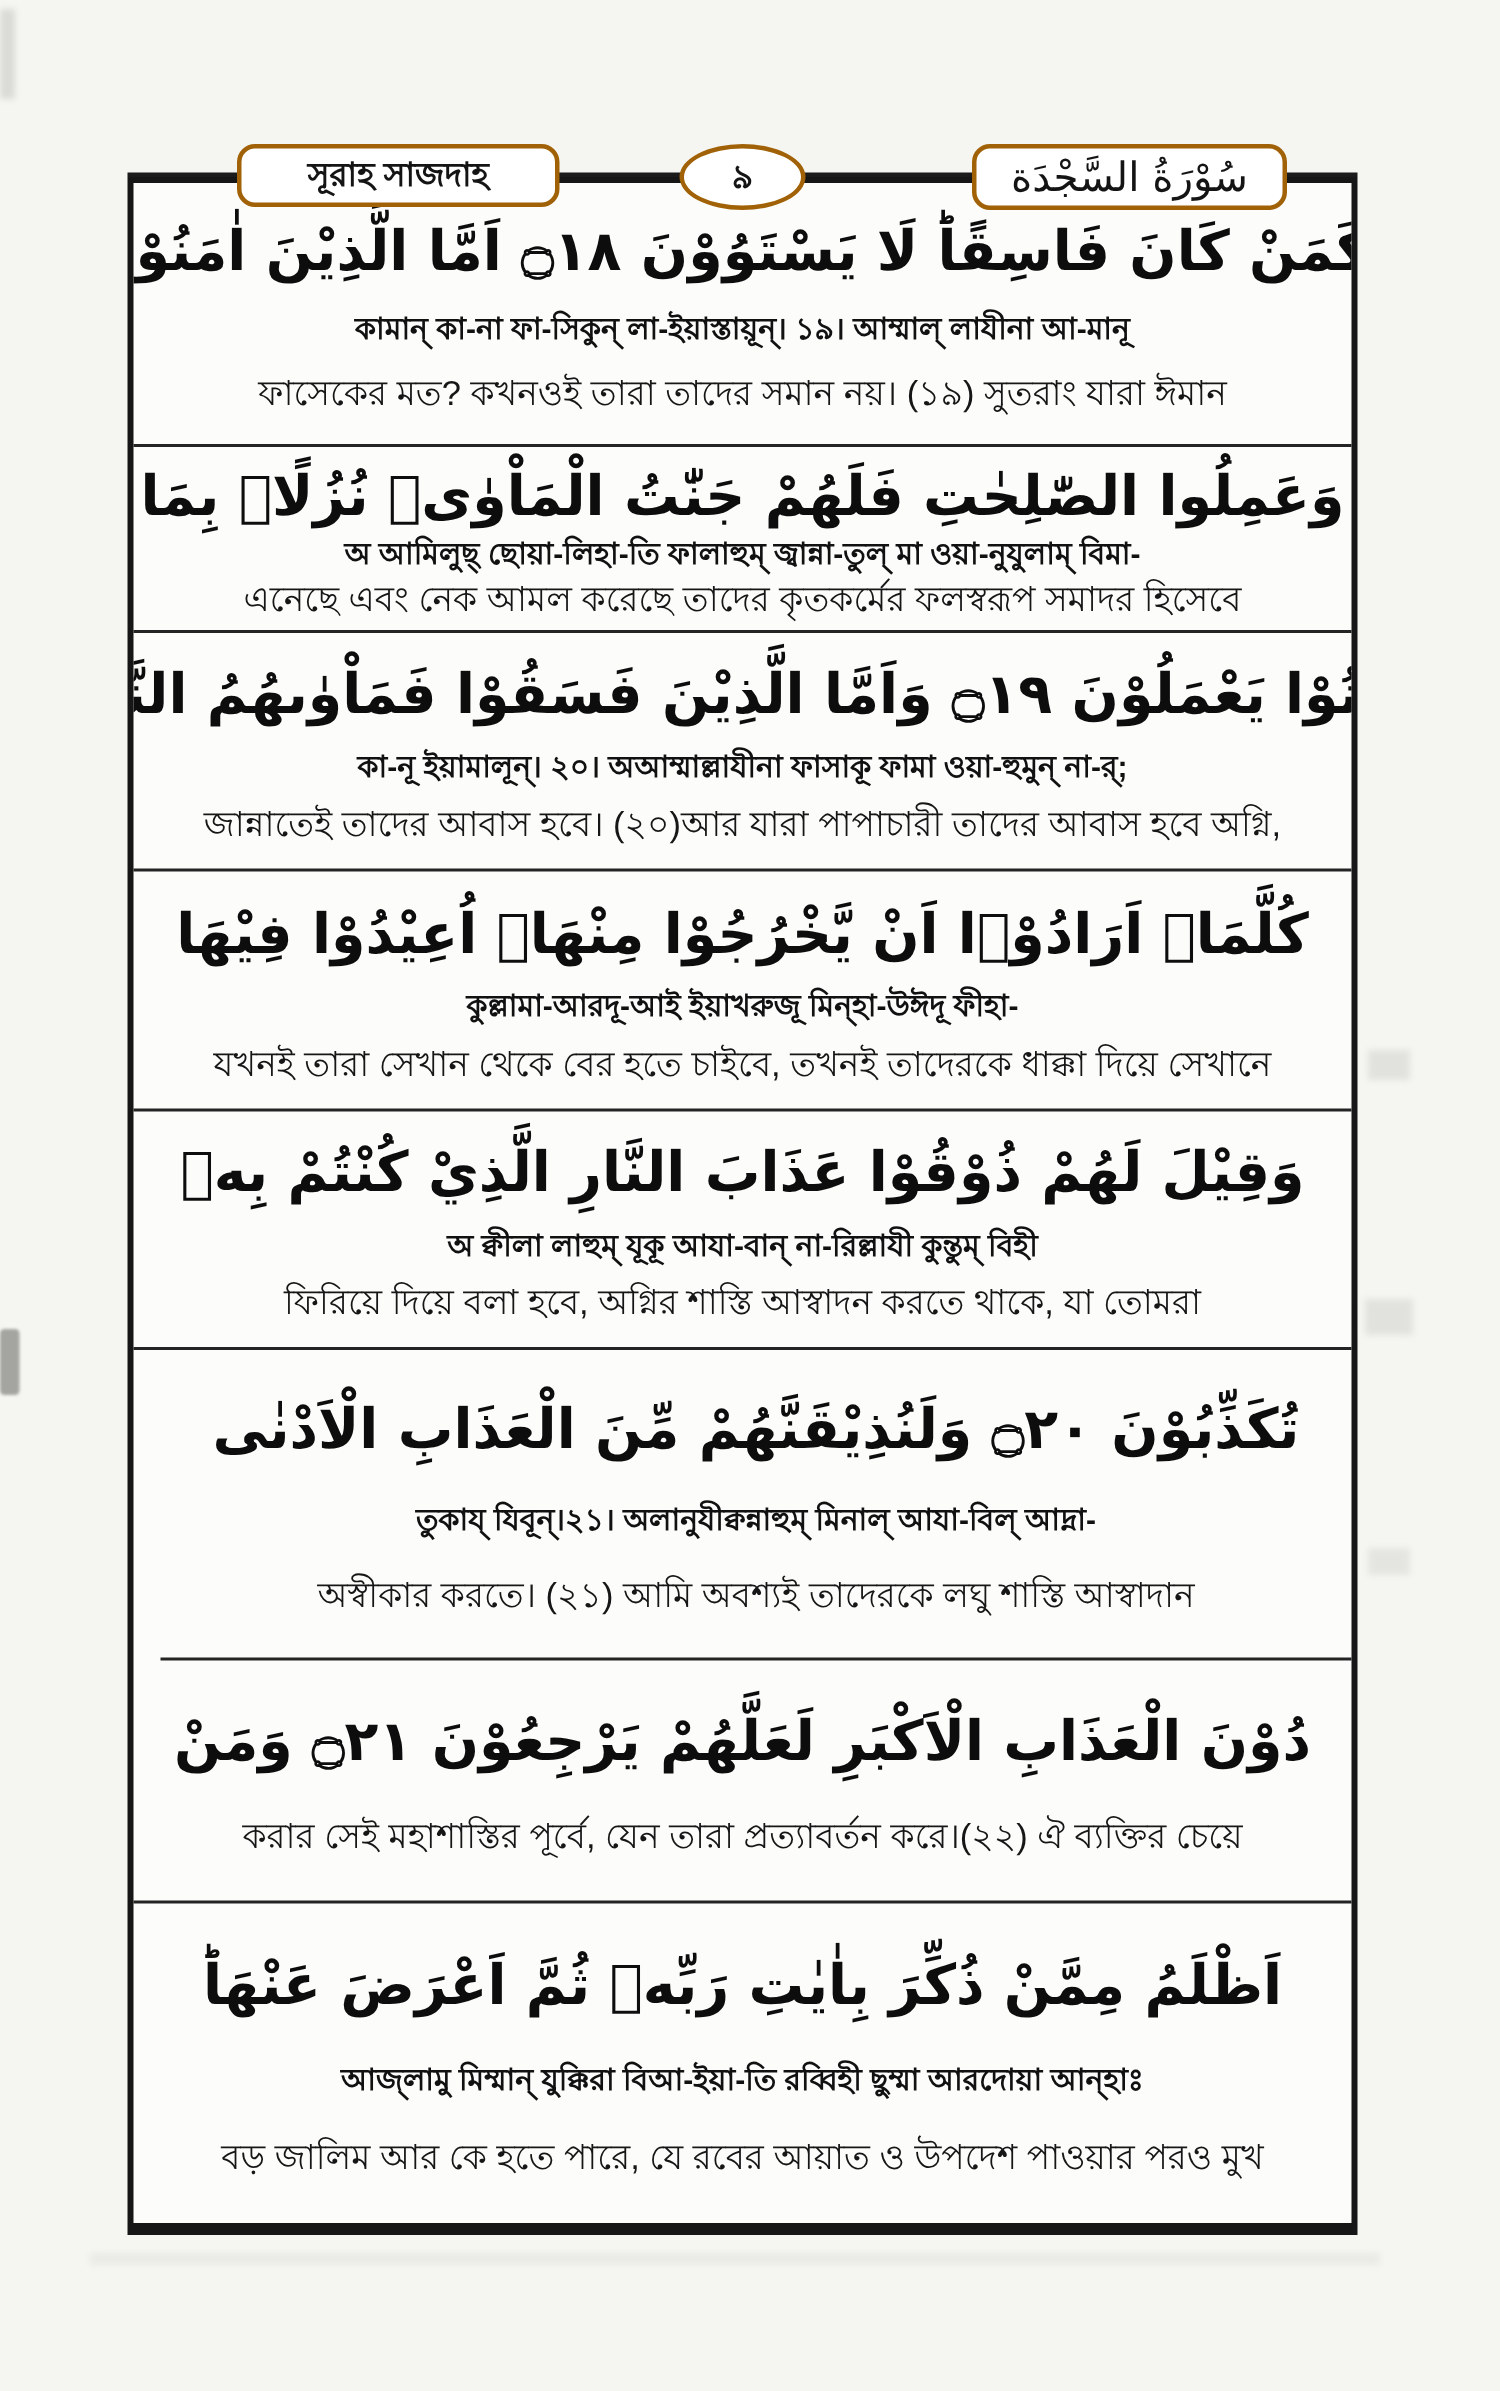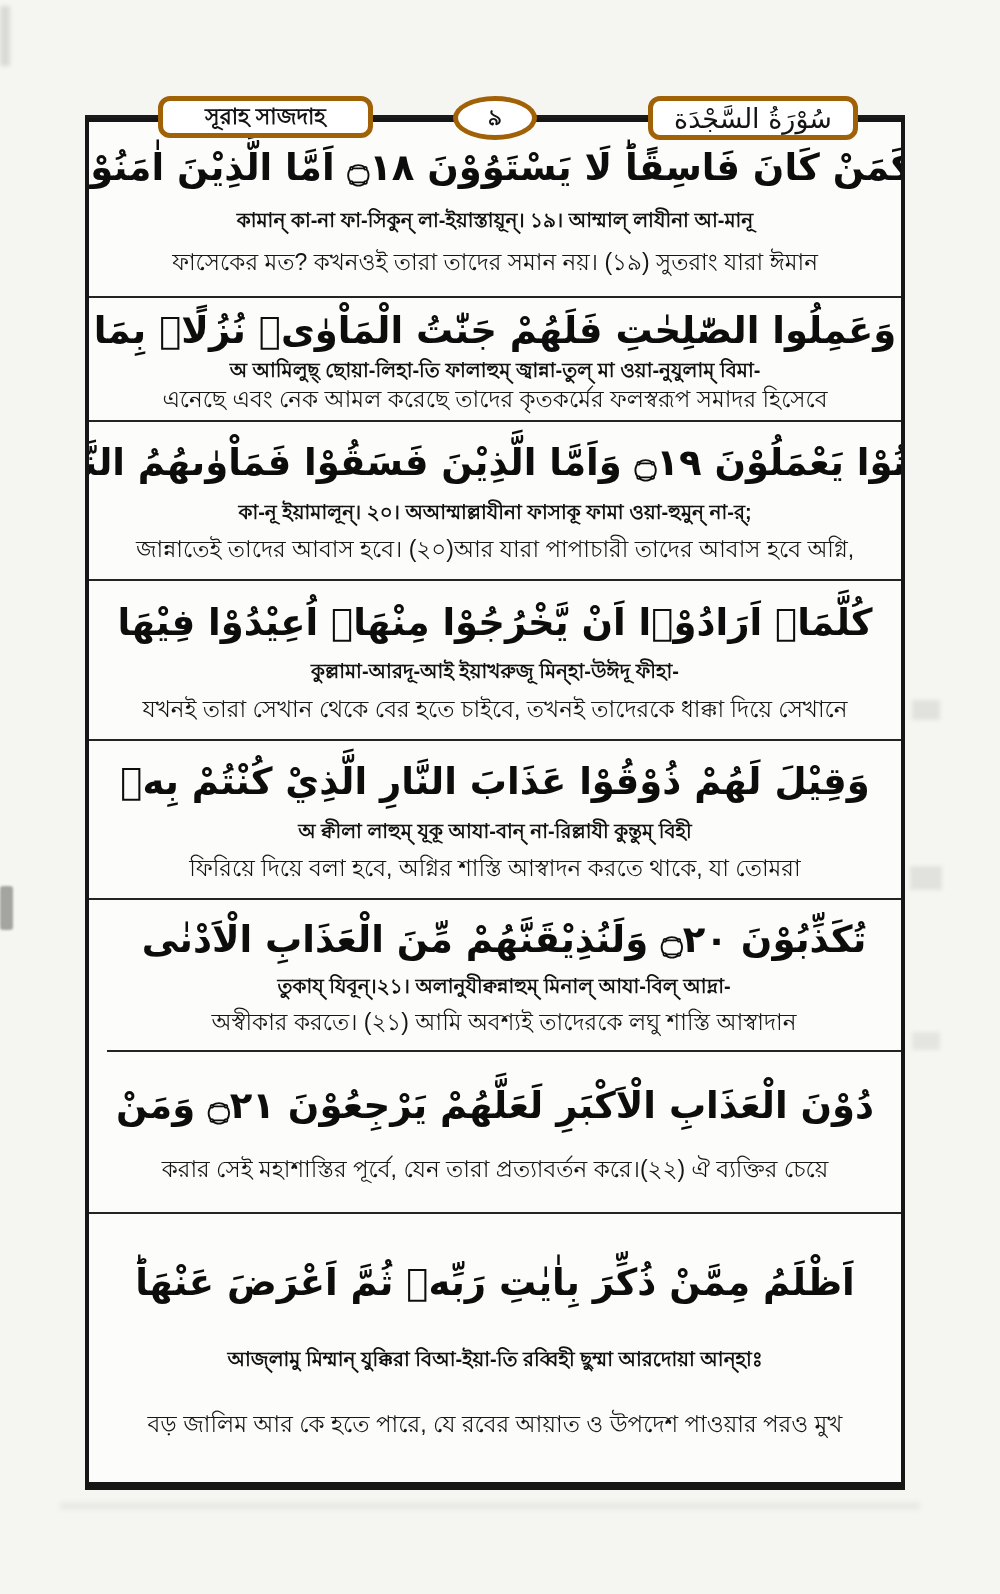--- a/index.html
+++ b/index.html
@@ -25,21 +25,21 @@
   .verse-block {
     box-sizing:border-box;
     border-bottom:2px solid #242424;
     display:flex; flex-direction:column;
     justify-content:space-evenly; align-items:center;
     padding:4px 10px;
     overflow:hidden;
   }
   .verse-block:last-child { border-bottom:none; }
   .h1{height:176px;} .h2{height:124px;} .h3{height:159px;} .h4{height:160px;}
-  .h5{height:159px;} .h6{height:152px;margin-left:18px;} .h7{height:162px;} .h8{flex:1;}
+  .h5{height:159px;} .h6{height:207px;margin-left:18px;} .h7{height:162px;} .h8{flex:1;}
 
   .arabic-line {
     font-family:"DejaVu Sans", sans-serif;
     direction:rtl; unicode-bidi:embed;
     font-size:37px; font-weight:bold;
     line-height:1.35;
     white-space:nowrap;
     color:#0d0d0d;
     text-align:center;
   }
@@ -51,21 +51,21 @@
   .translation-line {
     font-size:23px; font-weight:normal;
     text-align:right; line-height:1.15;
     color:#161616;
   }
 
   
   .hdr-box {
     position:absolute; top:96px;
     background:#ffffff;
-    border:5px solid #a16207;
+    border:3px solid #a16207;
     border-radius:12px;
     display:flex; align-items:center; justify-content:center;
     z-index:3; box-sizing:border-box;
   }
   .hdr-title-bn { left:158px; width:215px; height:42px; font-size:22px; font-weight:bold; }
   .hdr-page-num { left:453px; width:84px; height:44px; border-radius:50%; font-size:22px; font-weight:bold; }
   .hdr-title-ar {
     left:648px; width:210px; height:44px;
     font-size:27px; font-weight:normal;
     font-family:"DejaVu Sans", sans-serif; direction:rtl;

